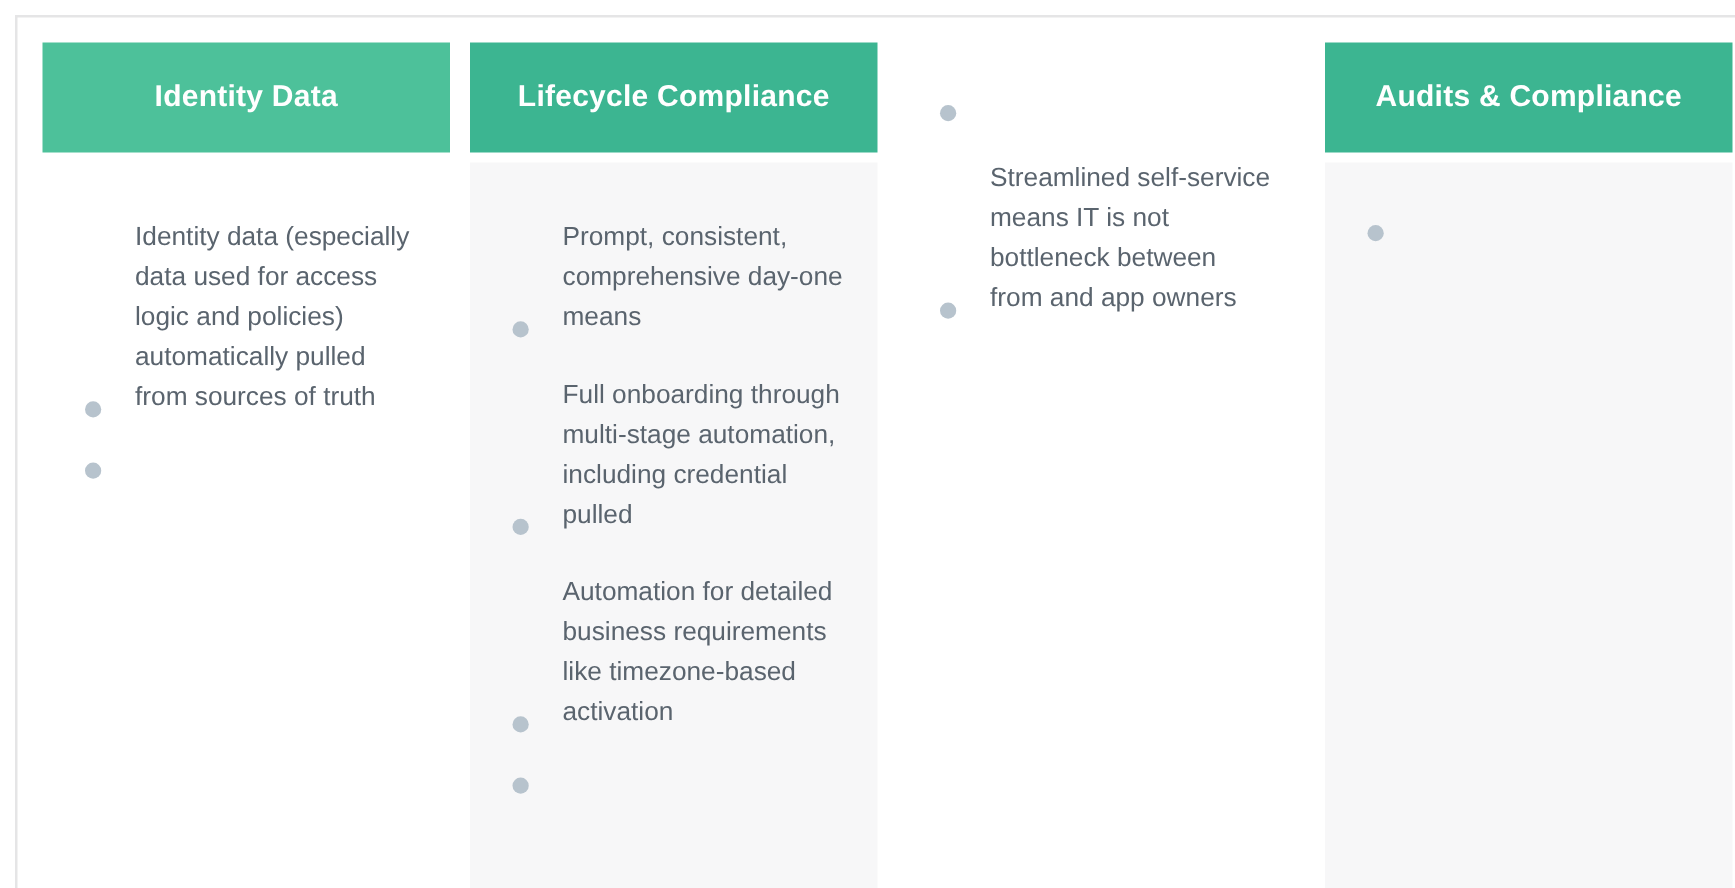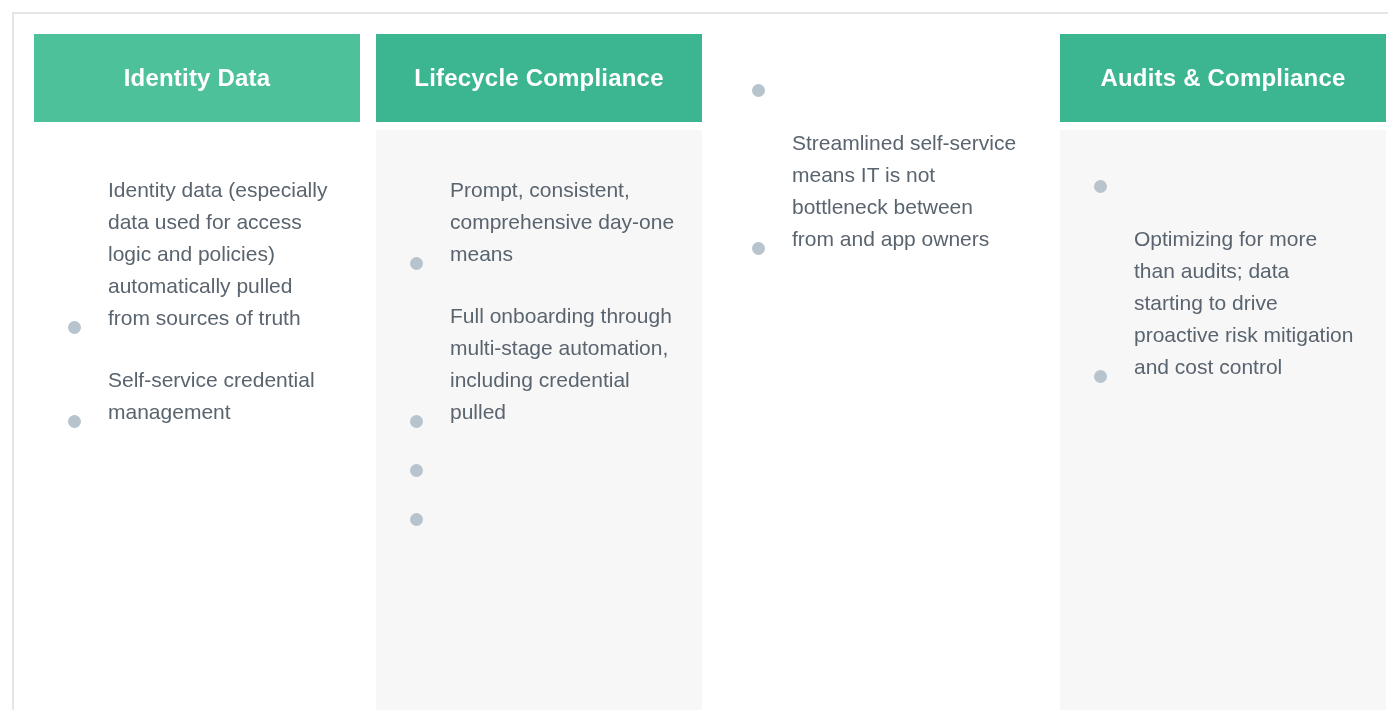--- a/index.html
+++ b/index.html
@@ -76,38 +76,38 @@
 
     <div class="column light">
       <div class="col-header">Identity Data</div>
       <div class="col-body">
         <div class="item">
           <span class="bullet"></span>
           <span class="item-text">Identity data (especially data used for access logic and policies) automatically pulled from sources of truth</span>
         </div>
         <div class="item">
           <span class="bullet"></span>
-          <span class="item-text">Self-service credential management</span>
         </div>
       </div>
     </div>
 
     <div class="column dark">
       <div class="col-header">Lifecycle Compliance</div>
       <div class="col-body">
         <div class="item">
           <span class="bullet"></span>
           <span class="item-text">Prompt, consistent, comprehensive day-one means</span>
         </div>
         <div class="item">
           <span class="bullet"></span>
           <span class="item-text">Full onboarding through multi-stage automation, including credential pulled</span>
         </div>
         <div class="item">
           <span class="bullet"></span>
+          <span class="item-text">Automation for detailed business requirements like timezone-based activation</span>
         </div>
         <div class="item">
           <span class="bullet"></span>
         </div>
       </div>
     </div>
 
     <div class="column light">
       <div class="col-body">
         <div class="item">
@@ -119,21 +119,17 @@
         </div>
       </div>
     </div>
 
     <div class="column dark">
       <div class="col-header">Audits &amp; Compliance</div>
       <div class="col-body">
         <div class="item">
           <span class="bullet"></span>
         </div>
-        <div class="item">
-          <span class="bullet"></span>
-          <span class="item-text">Optimizing for more than audits; data starting to drive proactive risk mitigation and cost control</span>
-        </div>
       </div>
     </div>
 
   </div>
 </div>
 
 </body></html>

